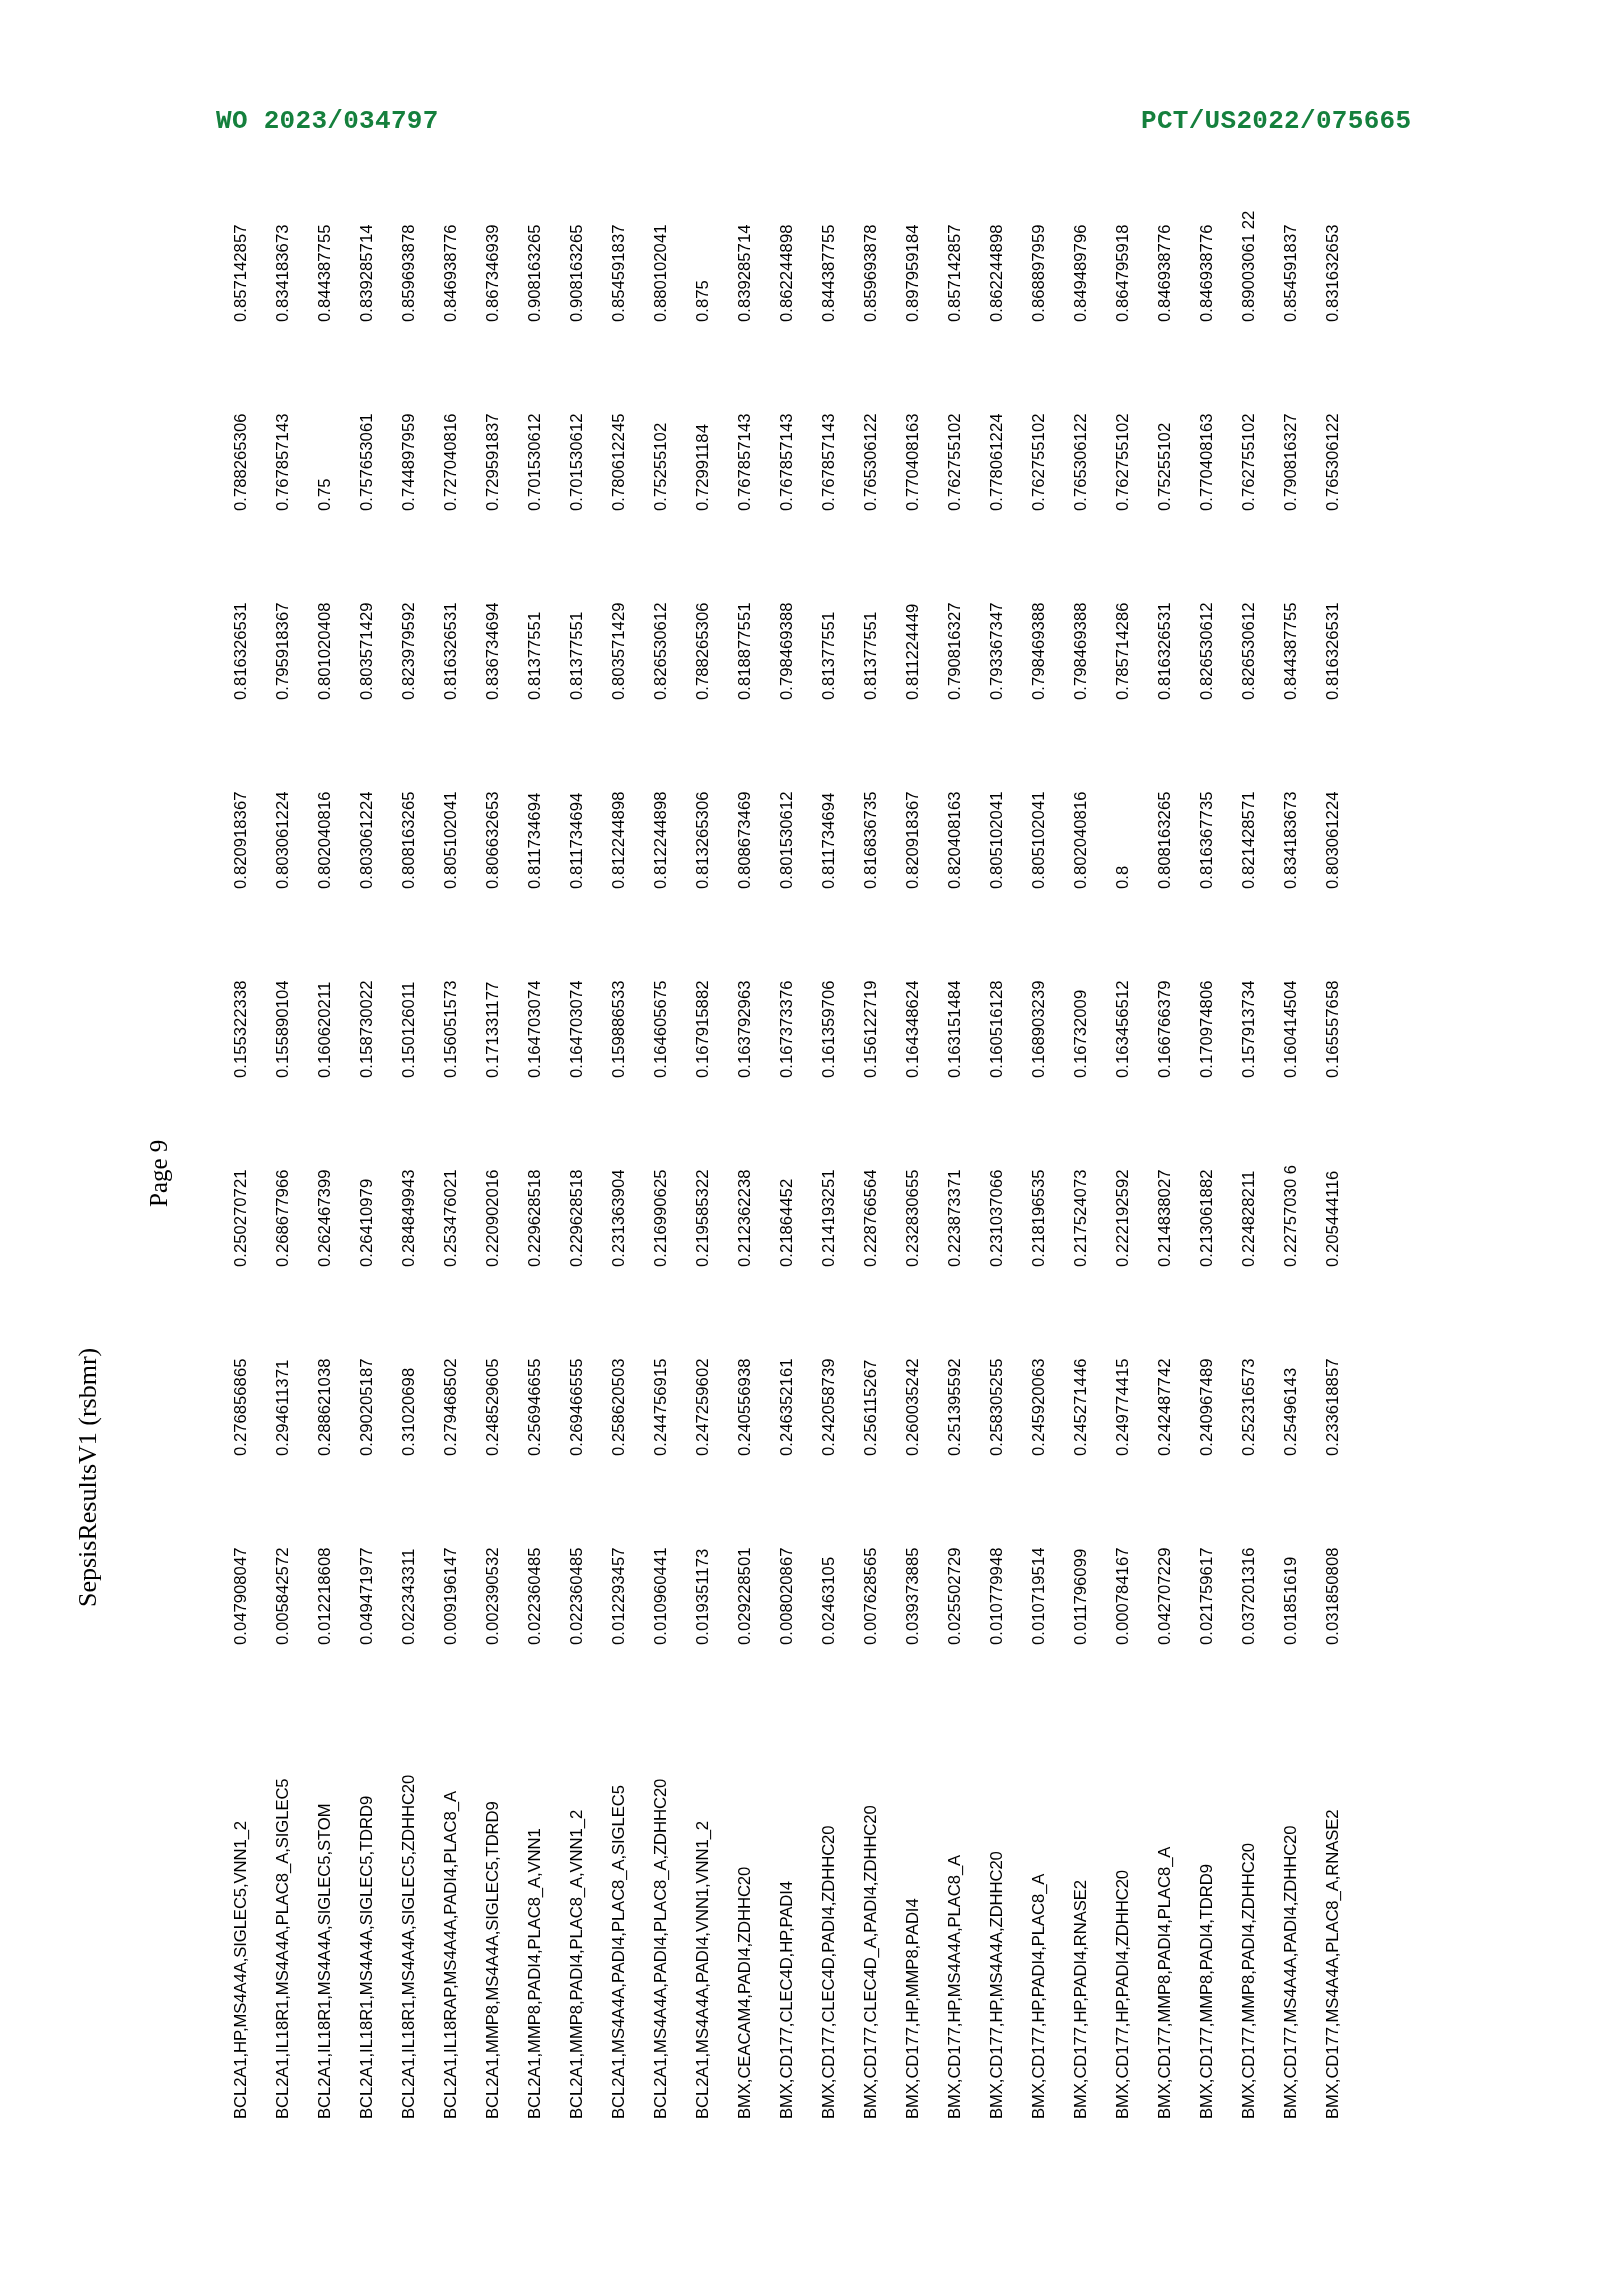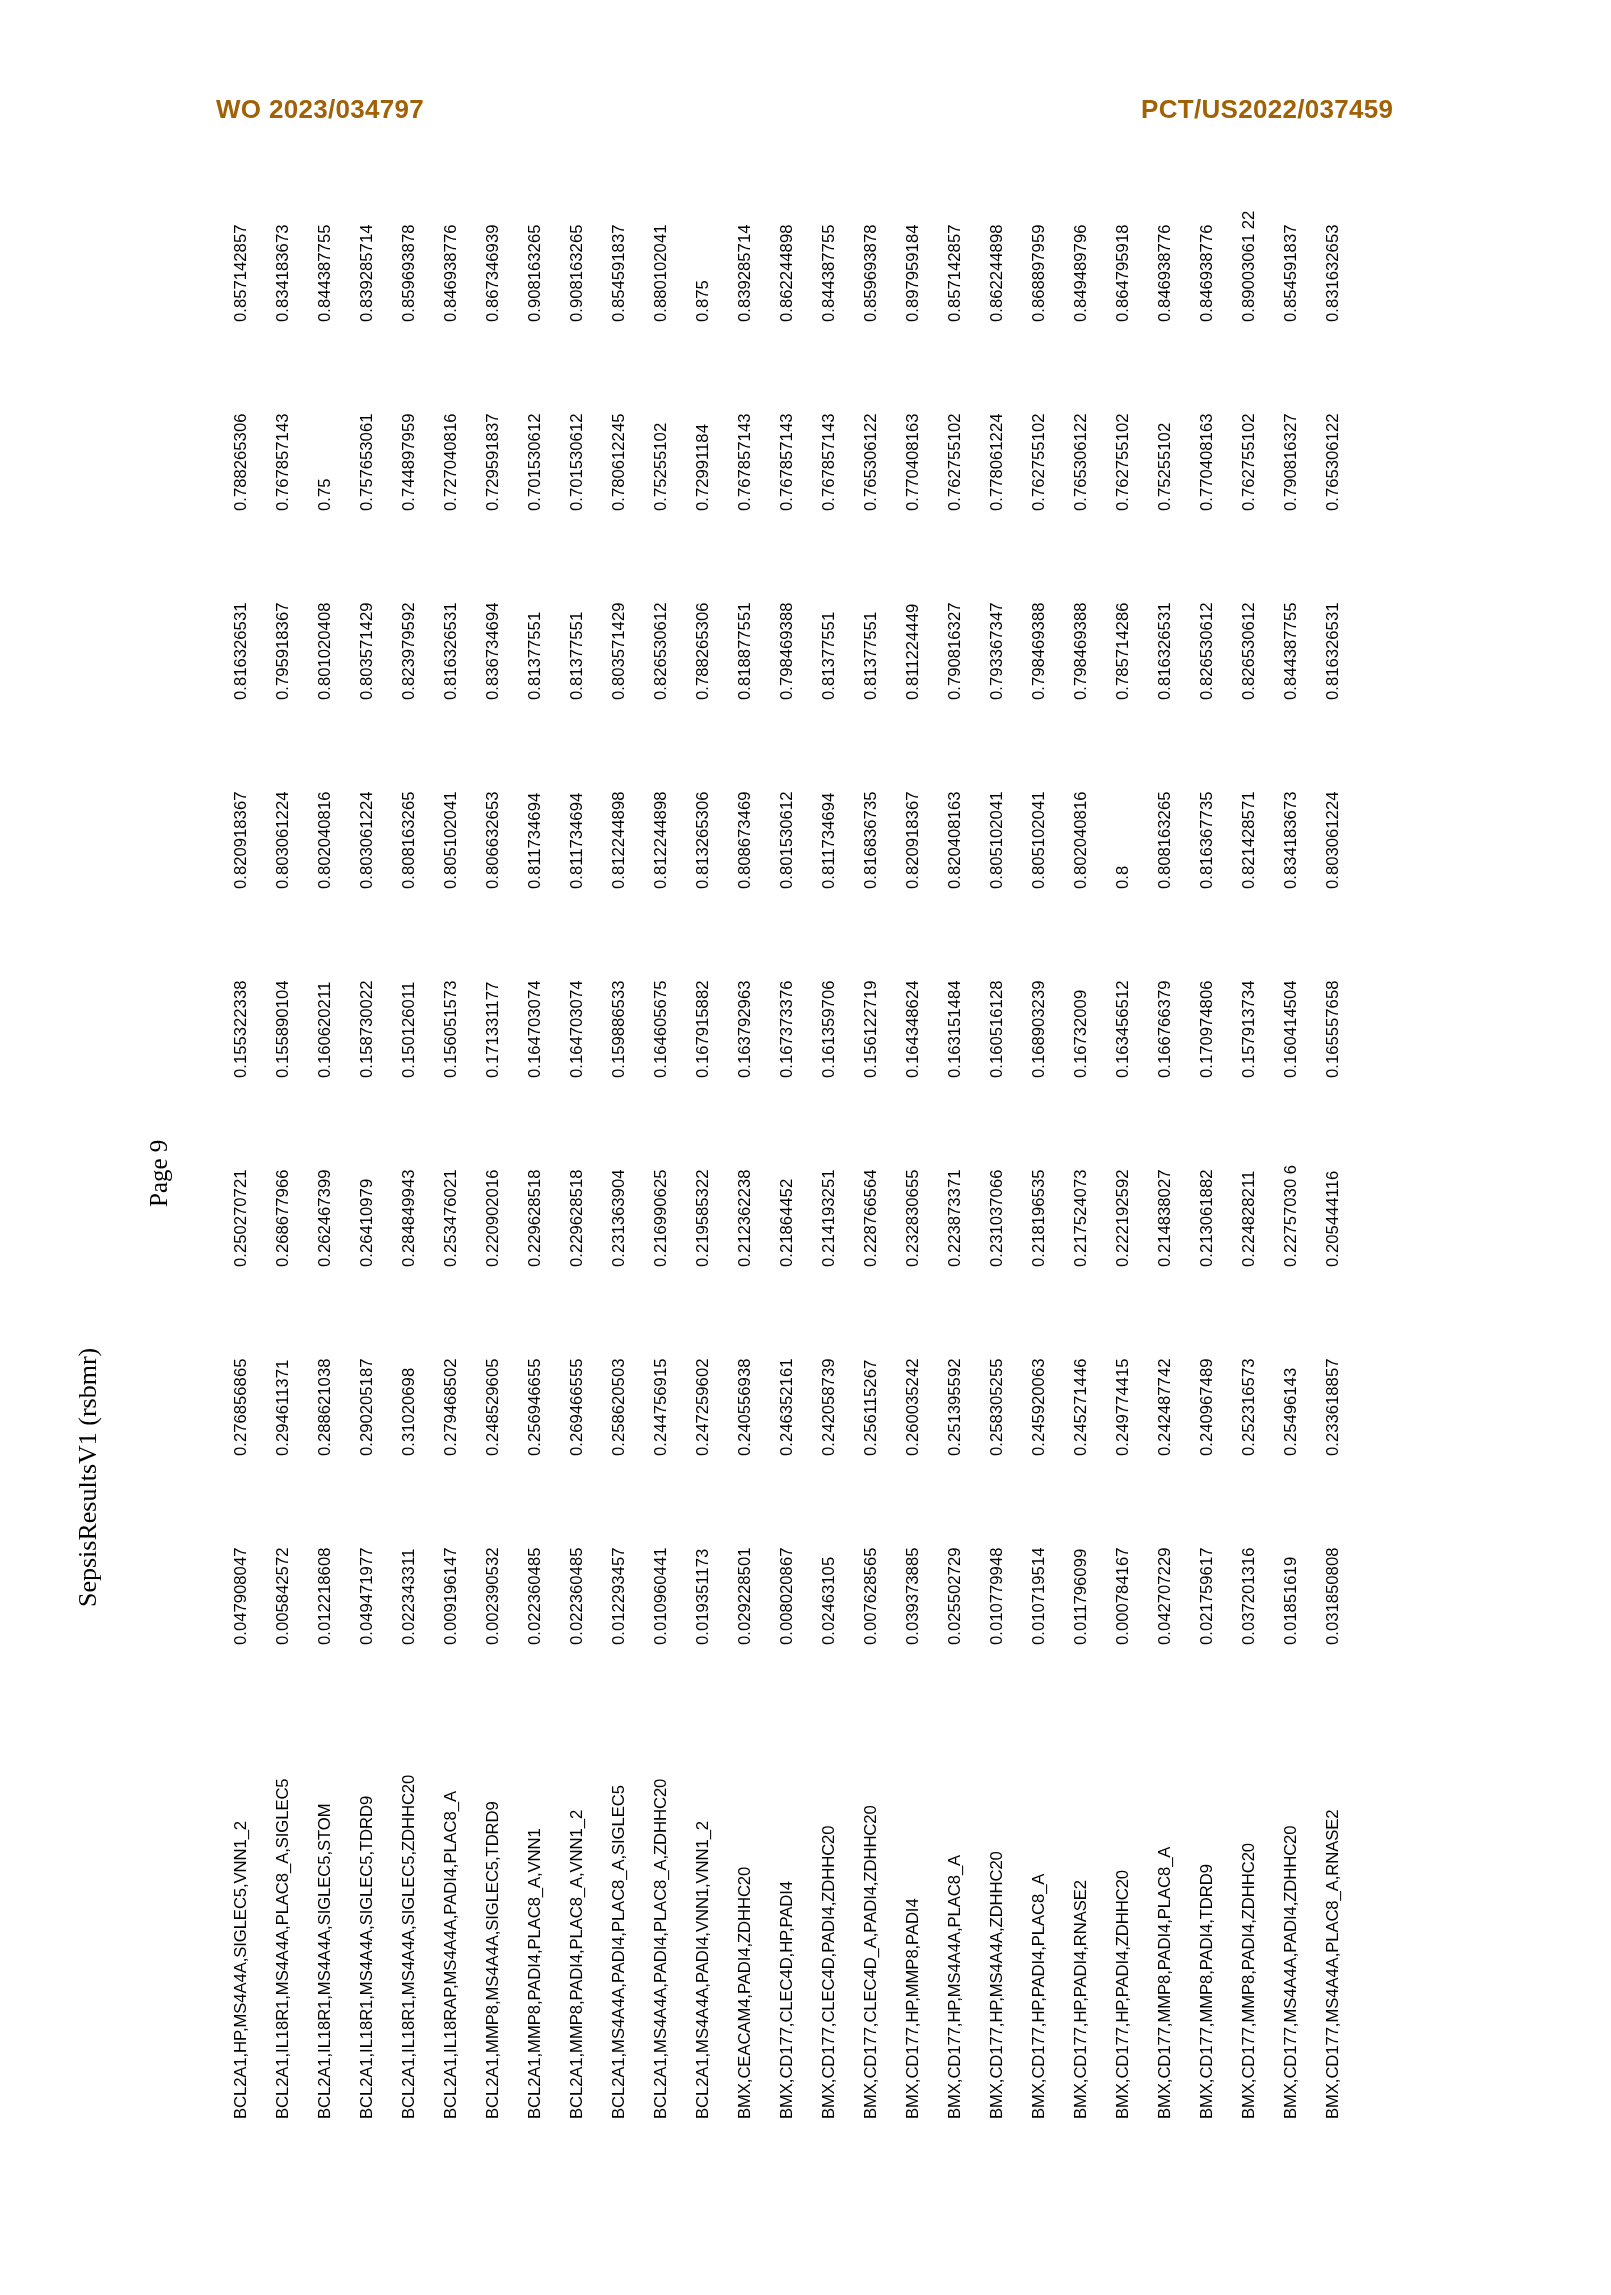--- a/index.html
+++ b/index.html
@@ -12,26 +12,26 @@
     width: 1612px;
     height: 2295px;
     background: #ffffff;
     overflow: hidden;
     font-family: "Liberation Serif", "DejaVu Serif", serif;
   }
 
   
   .hdr {
     position: absolute;
-    top: 94px;
-    font-family: Liberation Sans, sans-serif;
+    top: 106px;
+    font-family: Liberation Mono, monospace;
     font-weight: bold;
     font-size: 26px;
     letter-spacing: 0.3px;
-    color: #a16207;
+    color: #15803d;
     white-space: nowrap;
   }
   #hdr-left  { left: 216px; }
   #hdr-right { left: 1141px; }
 
   
   
   #rot-wrap {
     position: absolute;
     left: 0;
@@ -103,21 +103,21 @@
     height: 42px;
   }
 </style>
 </head>
 <body>
 
 <div id="page">
 
   <div class="hdr" id="hdr-left">WO 2023/034797</div>
 
-  <div class="hdr" id="hdr-right">PCT/US2022/037459</div>
+  <div class="hdr" id="hdr-right">PCT/US2022/075665</div>
 
   <div id="rot-wrap">
     <div id="rot-inner">
 
       <div id="sheet-title">SepsisResultsV1 (rsbmr)</div>
 
       <div id="page-number">Page 9</div>
 
       <table id="results-table">
         <tbody id="results-body">

